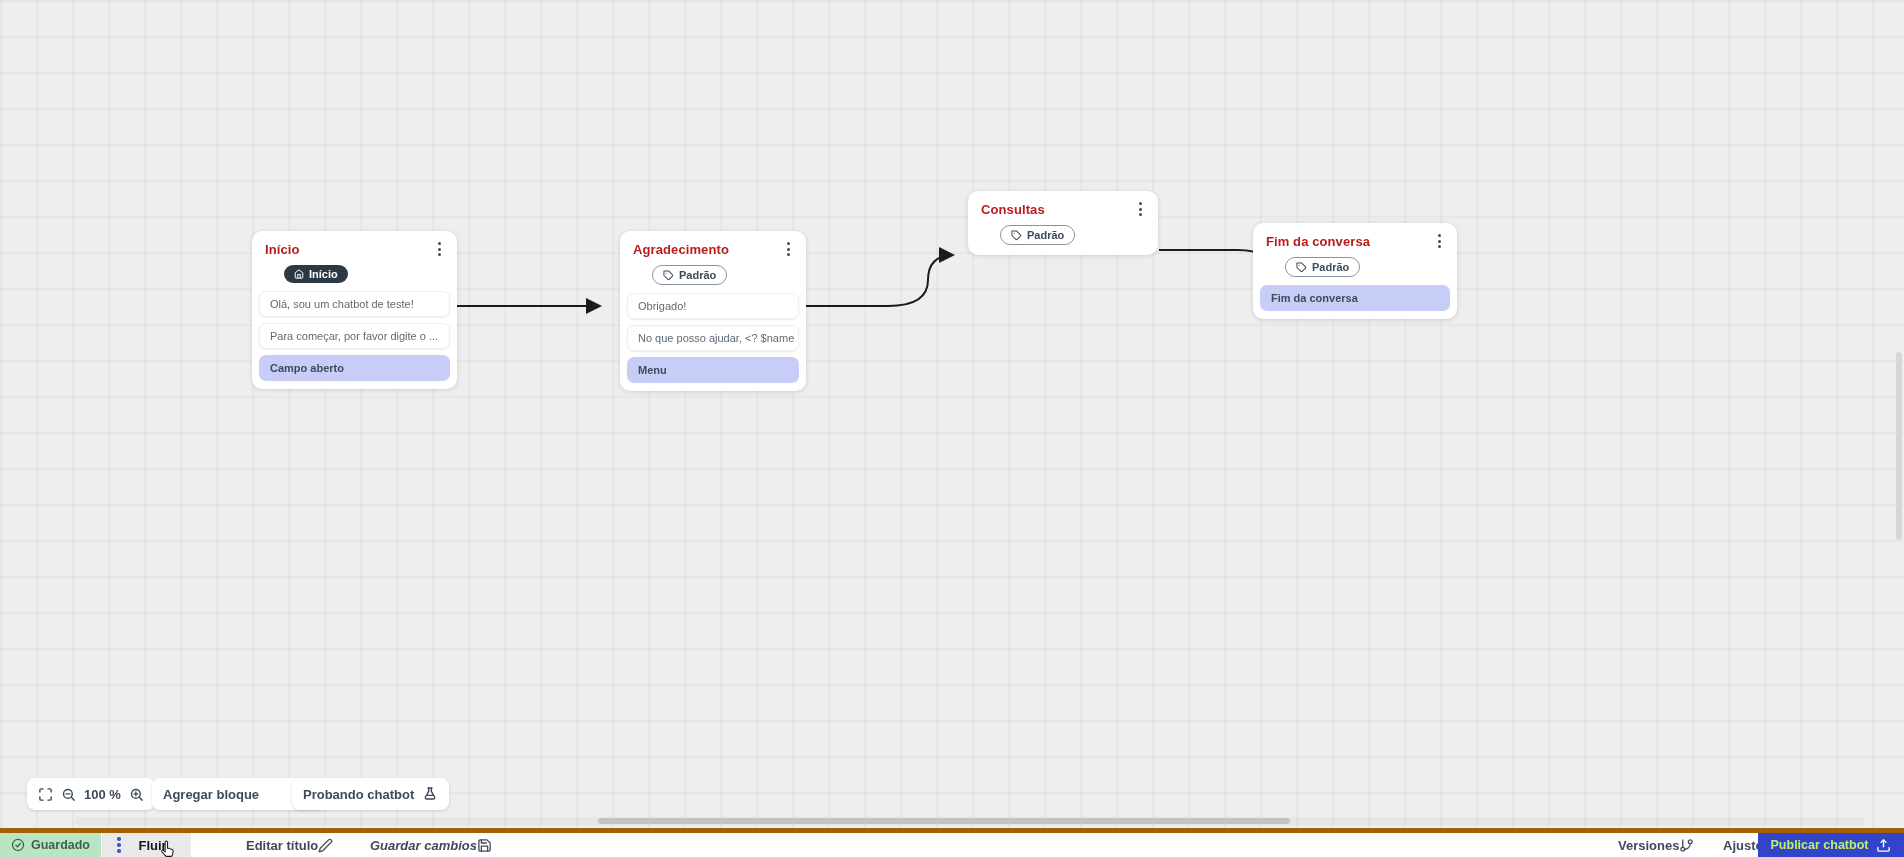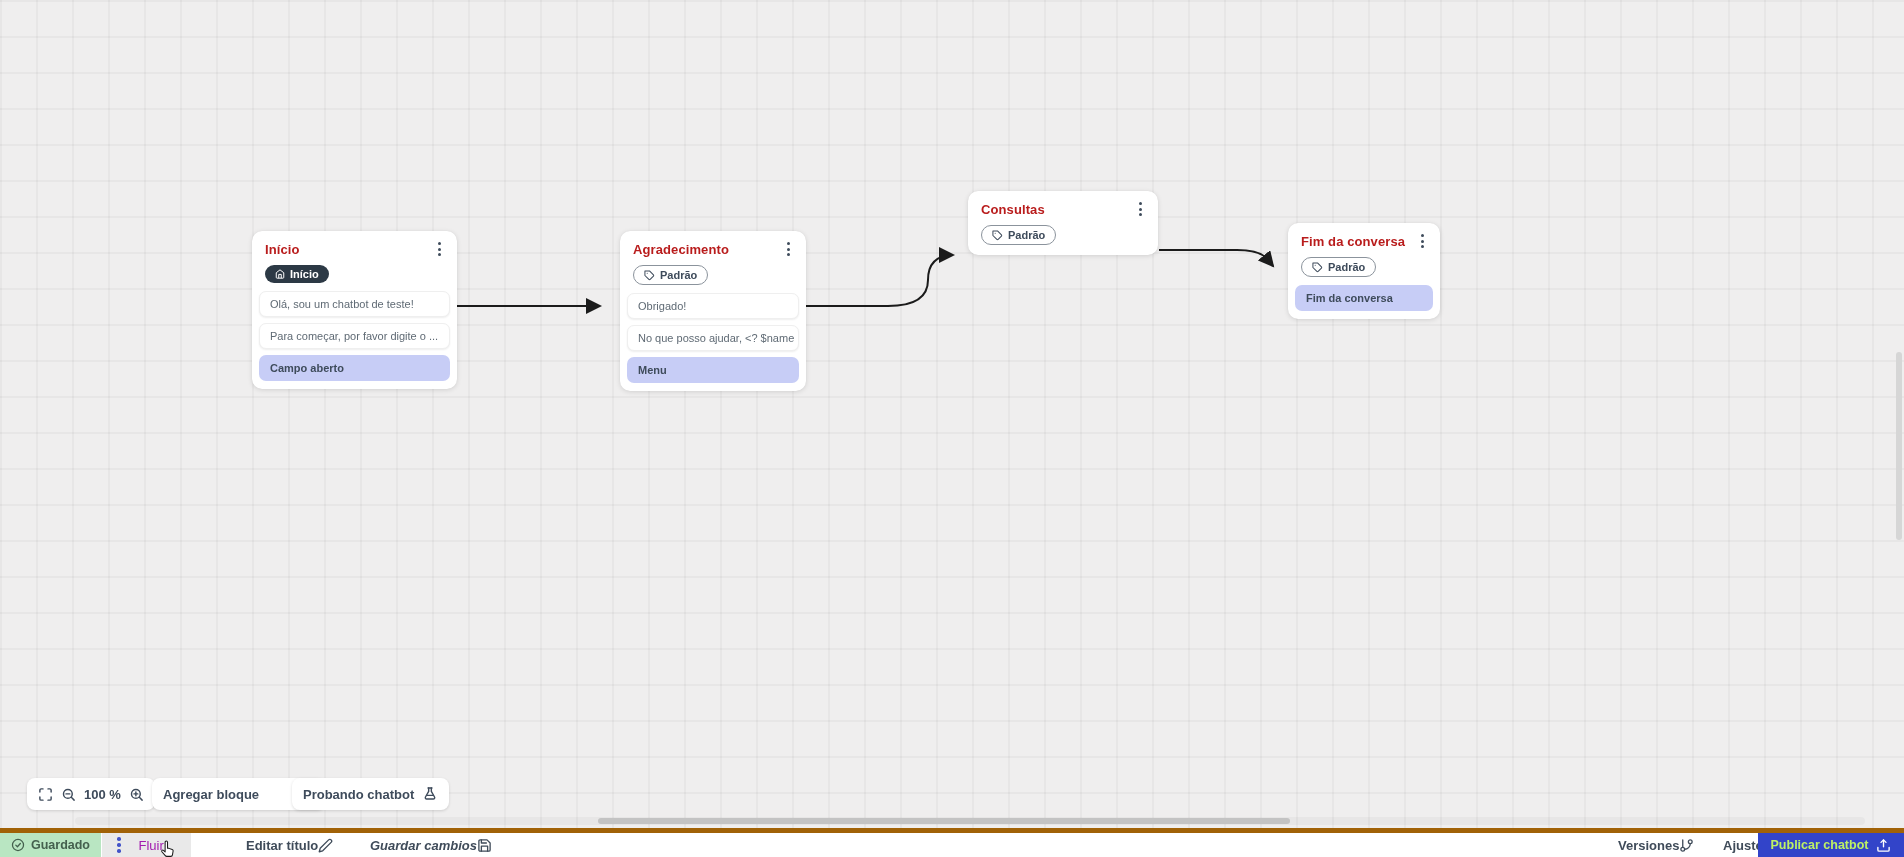--- a/index.html
+++ b/index.html
@@ -20,21 +20,21 @@
   
   .node {
     position:absolute; background:#fff; border-radius:10px;
     box-shadow:0 1px 5px rgba(0,0,0,.12), 0 0 1px rgba(0,0,0,.08);
     padding:9px 0 8px;
   }
   .node-head { display:flex; align-items:center; justify-content:space-between; padding:0 13px; }
   .node-title { font-size:13px; font-weight:700; color:#b91c1c; letter-spacing:.1px; }
   .kebab { display:flex; flex-direction:column; gap:2.5px; padding:2px 3px; cursor:pointer; }
   .kebab i { width:3px; height:3px; border-radius:50%; background:#3e4b5b; }
-  .badge-row { padding:7px 13px 2px; }
+  .badge-row { padding:7px 13px 2px;margin-left:19px; }
   .badge {
     display:inline-flex; align-items:center; gap:5px;
     font-size:11px; font-weight:600; border-radius:12px; padding:3px 10px; line-height:12px;
   }
   .badge.dark { background:var(--badge-dark,#2c3945); color:#fff; }
   .badge.outline { background:#fff; color:#3e4b5b; border:1px solid #8b939c; }
   .bubbles { padding:0 7px; }
   .bubble {
     margin-top:6px; background:#fff; border:1px solid #efefef; border-radius:7px;
     box-shadow:0 1px 2px rgba(0,0,0,.07);
@@ -68,21 +68,21 @@
   .saved-chip {
     position:absolute; left:0; top:0; width:101px; height:100%;
     background:var(--saved-green-bg,#b9e6c2); color:var(--saved-green-text,#44604e);
     display:flex; align-items:center; justify-content:center; gap:6px; font-size:12.5px; font-weight:700;
   }
   .flow-tab {
     position:absolute; left:102px; top:0; width:89px; height:100%; background:#e9e9e9;
     display:flex; align-items:center; gap:15px; padding-left:12px; cursor:pointer;
   }
   .flow-tab .kebab i { background:#4353c8; width:3.5px; height:3.5px; }
-  .flow-tab-label { color:#a21caf; font-weight:400; }
+  .flow-tab-label { color:#0f172a; font-weight:700; }
   .footer-item { position:absolute; top:0; height:100%; display:flex; align-items:center; gap:0; cursor:pointer;margin-left:40px; }
   .publish-btn {
     position:absolute; left:1758px; top:0; width:146px; height:100%;
     background:var(--accent-blue,#3244c9); color:#bef264; border:none;
     display:flex; align-items:center; justify-content:center; gap:8px;
     font-size:12.5px; font-weight:700; font-family:inherit; cursor:pointer;
   }
 
   .cursor { position:absolute; left:158px; top:840px; pointer-events:none; }
 </style>
@@ -167,21 +167,21 @@
         <span class="badge outline">
           <svg width="11" height="11" viewBox="0 0 24 24" fill="none" stroke="#3e4b5b" stroke-width="2.2" stroke-linejoin="round">
               <path d="M20.59 13.41l-7.17 7.17a2 2 0 0 1-2.83 0L2 12V2h10l8.59 8.59a2 2 0 0 1 0 2.83z"></path>
               <circle cx="7" cy="7" r="1.2" fill="#3e4b5b" stroke="none"></circle>
             </svg>
           <span>Padrão</span>
         </span>
       </div>
     </div>
 
-    <div class="node" style="left:1288px;top:223px;width:152px;">
+    <div class="node" style="left:1253px;top:223px;width:204px;">
       <div class="node-head">
         <span class="node-title">Fim da conversa</span>
         <span class="kebab">
             <i></i>
             <i></i>
             <i></i>
           </span>
       </div>
       <div class="badge-row">
         <span class="badge outline">

